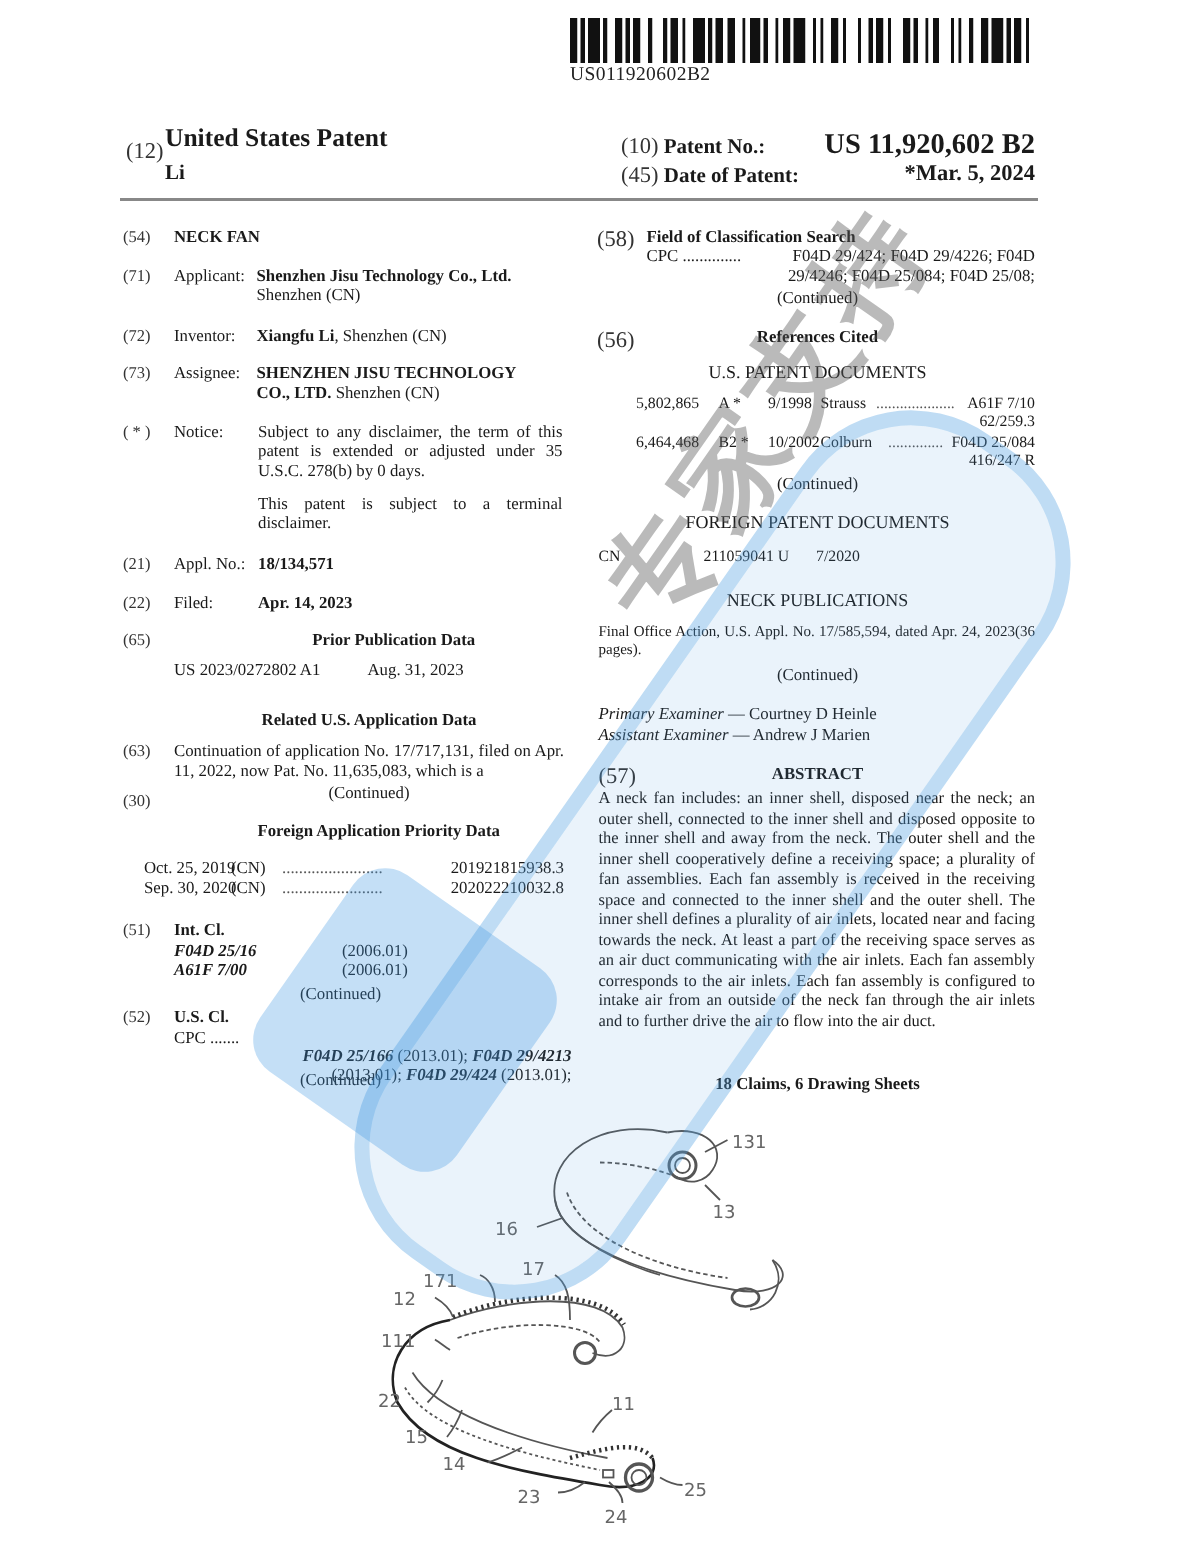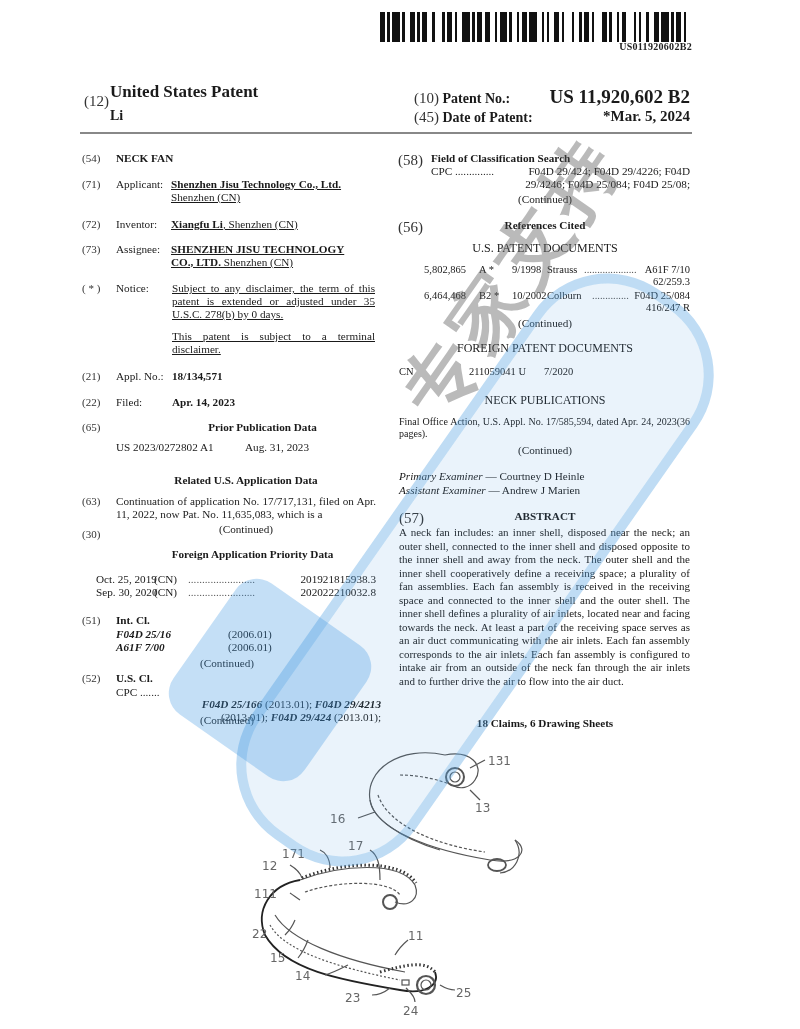--- a/index.html
+++ b/index.html
@@ -10,35 +10,35 @@
   .abs { position: absolute; }
   .num { font-size: 15px; color: #333; }
   .b { font-weight: bold; }
   .i { font-style: italic; }
   .t11 { font-size: 11.2px; line-height: 13px; }
   .center { text-align: center; }
 
   
   #barcode { left: 380px; top: 12px; width: 312px; height: 30px; display: flex; align-items: stretch; }
   #barcode span { display: block; background: #111; height: 100%; }
-  #barcode-text { left: 380px; top: 41px; width: 312px; text-align: right; font-size: 10px; letter-spacing: 0.3px; color: #222; font-weight: bold; }
+  #barcode-text { left: 380px; top: 41px; width: 312px; text-align: left; font-size: 13px; letter-spacing: 0.3px; color: #222; }
 
   #hdr-left-num { left: 84px; top: 93px; }
   #hdr-title { left: 110px; top: 82px; font-size: 17px; font-weight: bold; }
   #hdr-inventor { left: 110px; top: 108px; font-size: 14px; font-weight: bold; }
   #hdr-pno-label { left: 414px; top: 90px; font-size: 14px; font-weight: bold; }
   #hdr-pno-value { left: 548px; top: 86px; font-size: 19px; font-weight: bold; width: 142px; text-align: right; }
   #hdr-date-label { left: 414px; top: 109px; font-size: 14px; font-weight: bold; }
   #hdr-date-value { left: 560px; top: 108px; font-size: 15px; font-weight: bold; width: 130px; text-align: right; }
   #hdr-rule { left: 80px; top: 132px; width: 612px; height: 2px; background: #888; }
 
   
   .lc-num { position: absolute; left: 82px; font-size: 11px; color: #333; }
   .lc-label { position: absolute; left: 116px; font-size: 11.2px; }
-  .lc-val { position: absolute; left: 172px; width: 205px; font-size: 11.2px; line-height: 13px; text-align: justify; text-decoration: underline; }
+  .lc-val { position: absolute; left: 172px; width: 205px; font-size: 11.2px; line-height: 13px; text-align: justify; }
 
   .drawing { left: 230px; top: 740px; width: 330px; height: 285px; }
 
   
   #wm-band {
     left: 140px; top: 470px; width: 650px; height: 180px;
     transform: rotate(-55deg); transform-origin: center;
     border-radius: 90px; background: rgba(80, 160, 225, 0.12);
     border: 10px solid rgba(80, 160, 225, 0.28);
     pointer-events: none;

